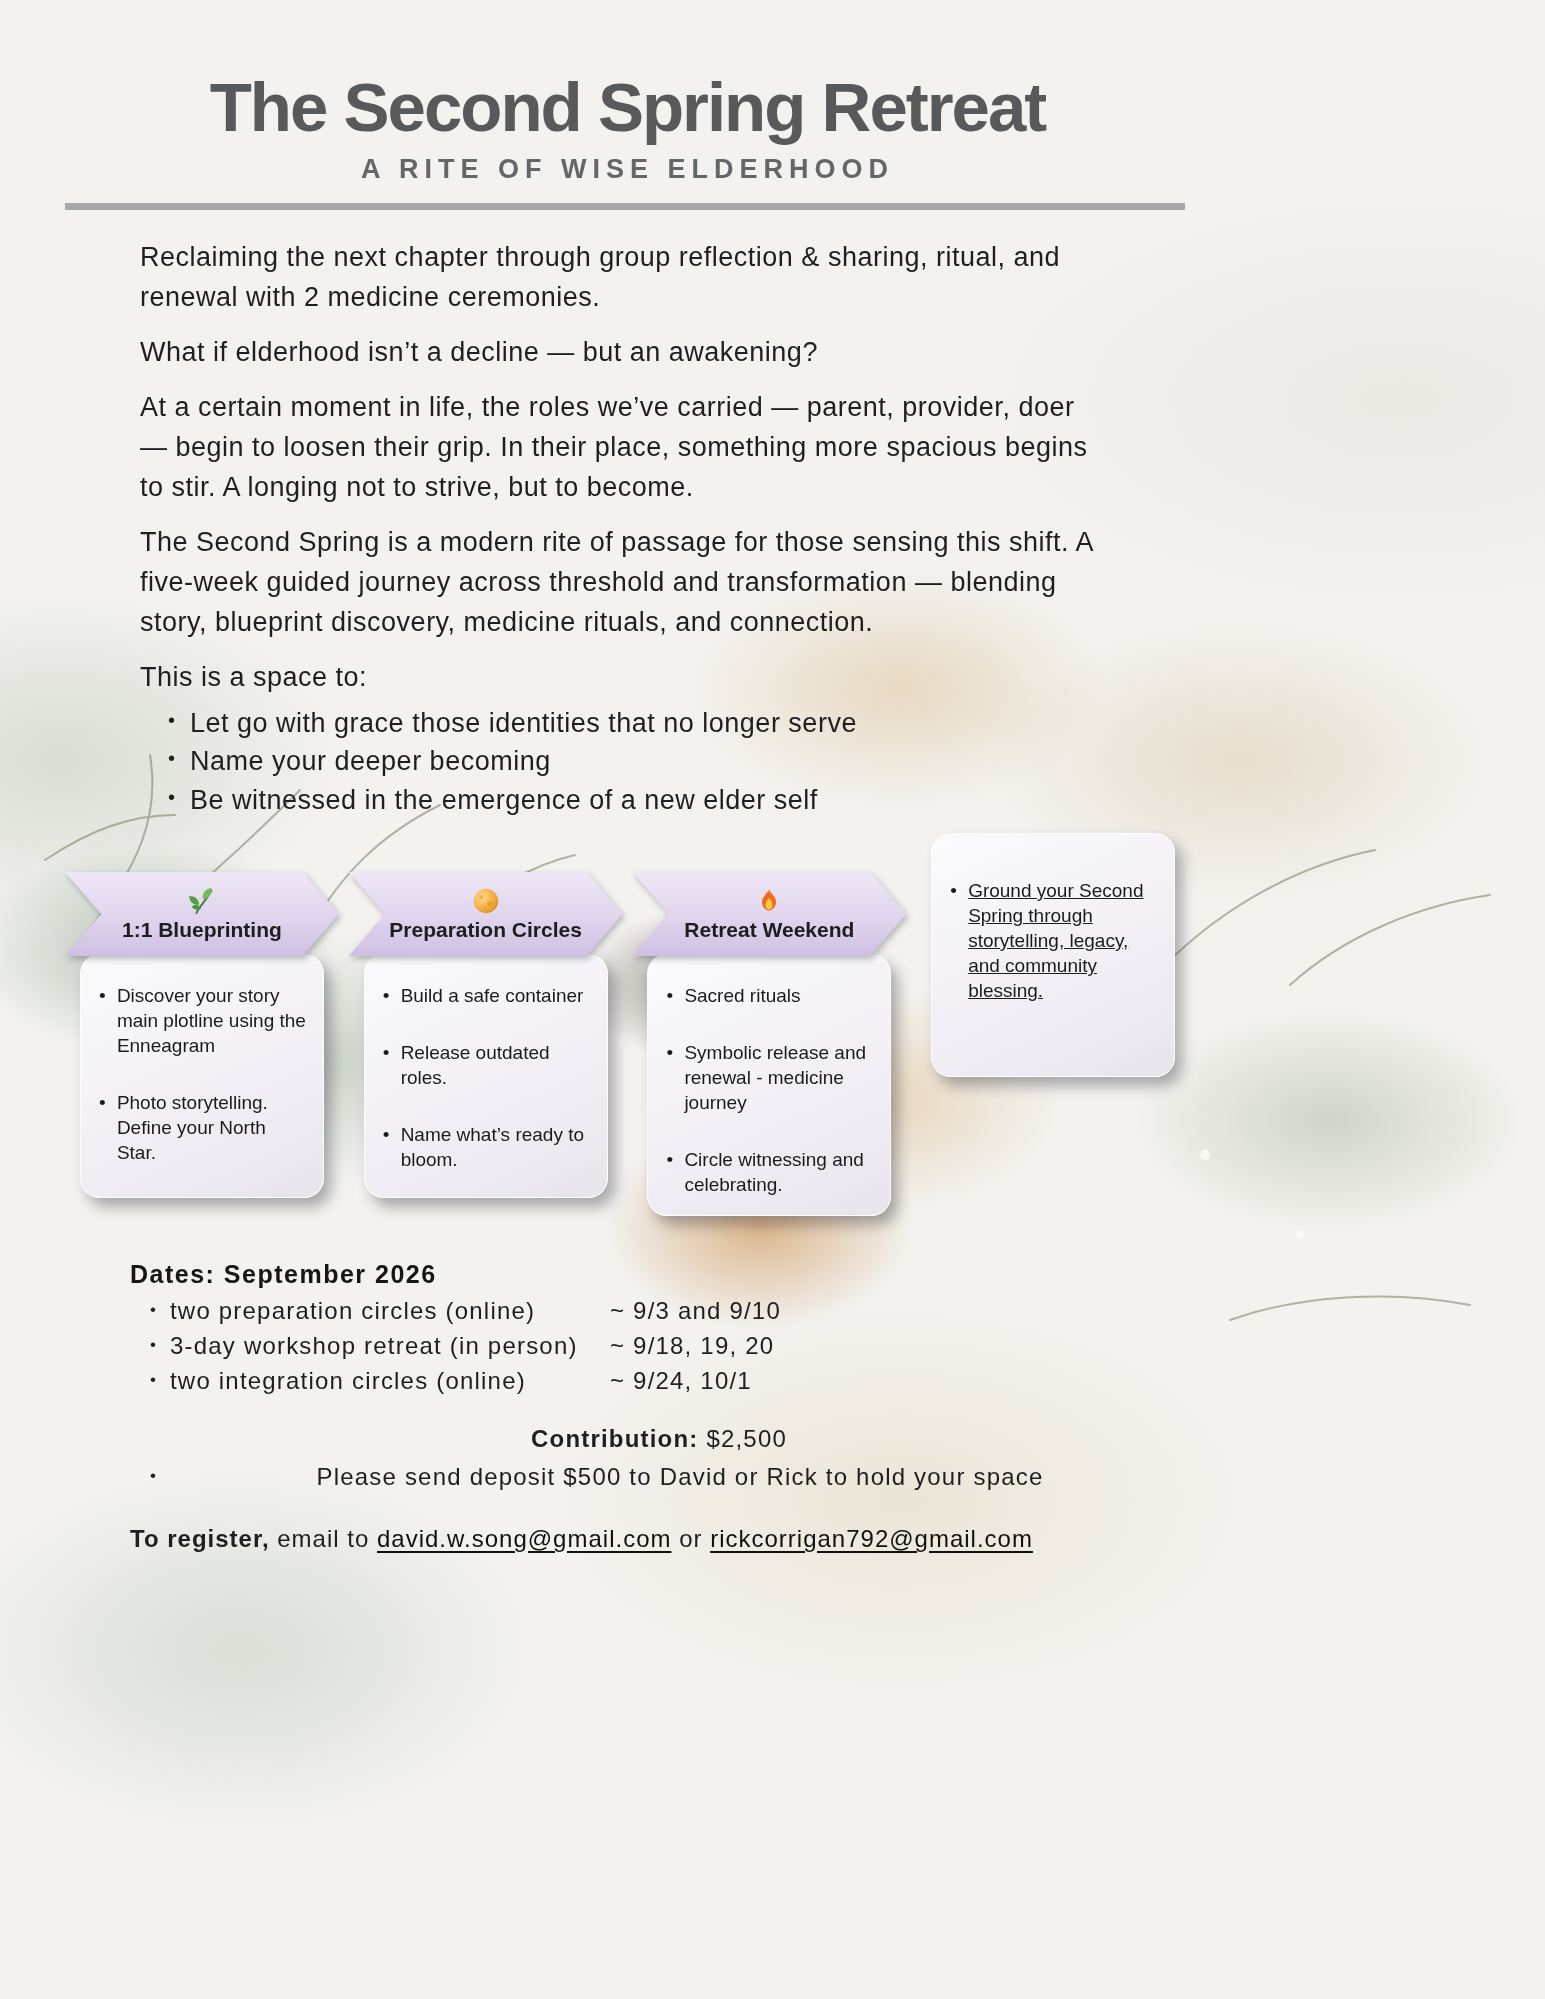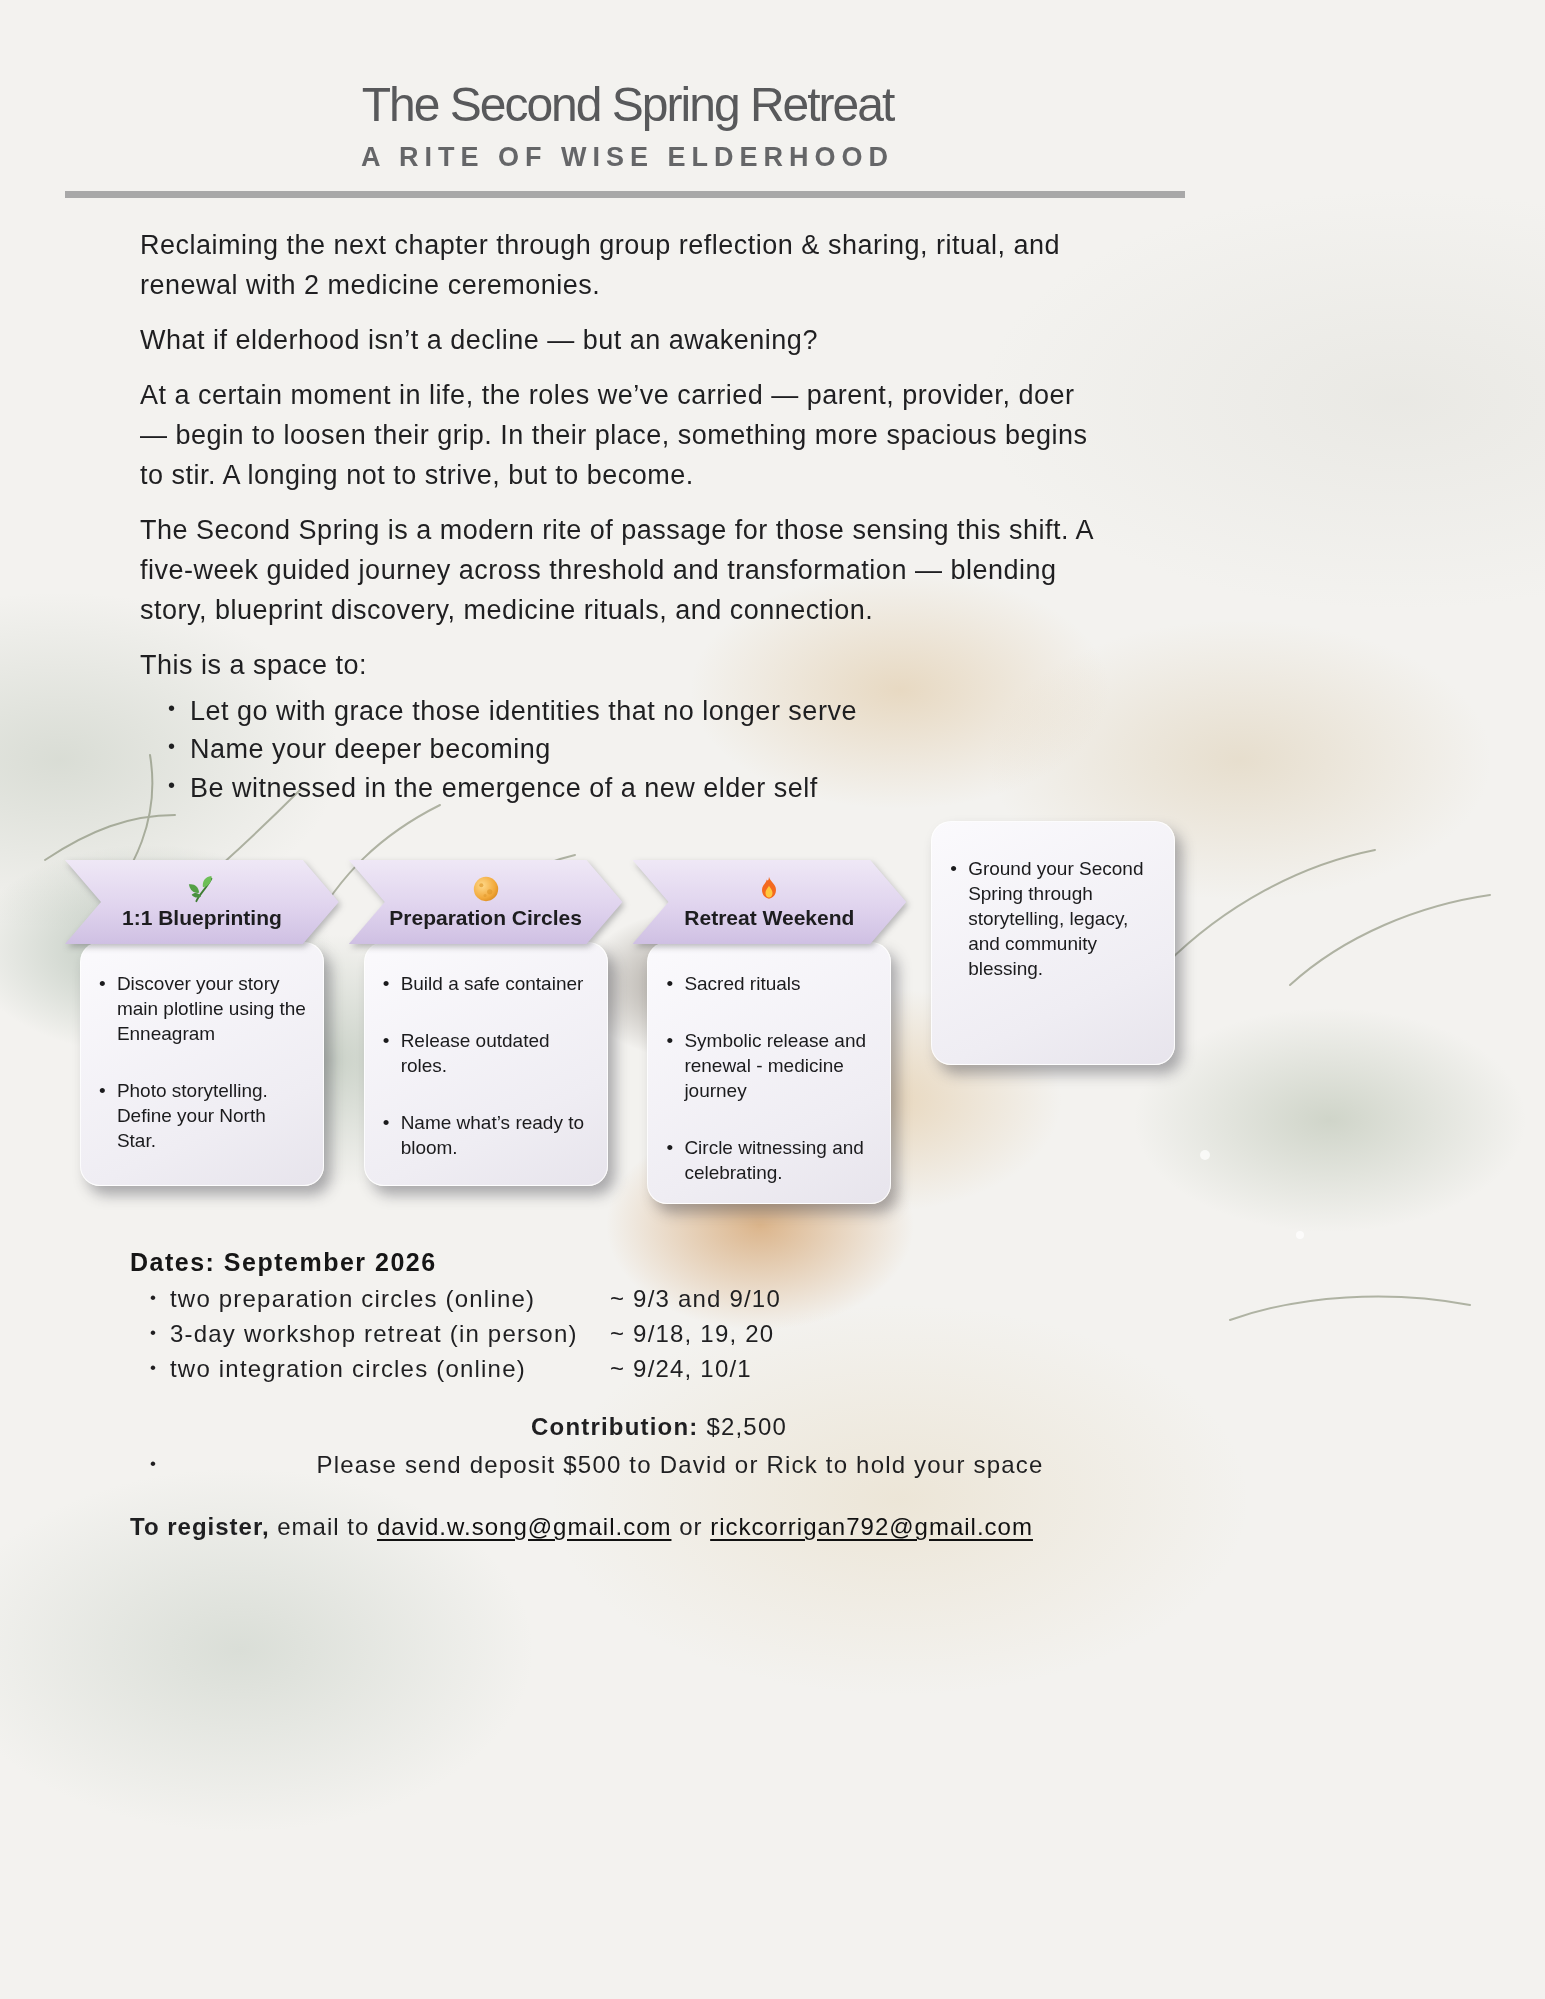--- a/index.html
+++ b/index.html
@@ -25,22 +25,22 @@
       radial-gradient(500px 280px at 900px 1500px, rgba(210,180,120,0.20),transparent 70%),
       radial-gradient(400px 240px at 60px 760px,   rgba(150,165,145,0.28),transparent 70%),
       radial-gradient(600px 300px at 1400px 400px, rgba(200,200,190,0.22),transparent 70%),
       #f3f2ef;
   }
   .bg-strokes { position:absolute; inset:0; z-index:0; pointer-events:none; }
   .content { position:relative; z-index:1; padding:68px 0 0 65px; width:1125px; }
 
   
   .title {
-    margin:12px; text-align:center;
-    font-size:48px; font-weight:normal; letter-spacing:-2px;
+    margin:4px; text-align:center;
+    font-size:69px; font-weight:bold; letter-spacing:-2px;
     color:#58595b; line-height:1.05;
   }
   .subtitle {
     margin-top:10px; text-align:center;
     font-size:27px; font-weight:bold; letter-spacing:6px;
     color:#656668;
   }
   .rule { margin-top:18px; height:7px; background:#a8a8a8; width:1120px; }
 
   
@@ -208,21 +208,21 @@
           <ul class="card-bullets">
             <li>Sacred rituals</li>
             <li>Symbolic release and renewal - medicine journey</li>
             <li>Circle witnessing and celebrating.</li>
           </ul>
         </div>
       </div>
 
       <div class="phase">
         <div class="phase-card">
-          <ul class="card-bullets" style="margin-top:6px;">
+          <ul class="card-bullets" style="margin-top:16px;text-decoration:underline;">
             <li>Ground your Second Spring through storytelling, legacy, and community blessing.</li>
           </ul>
         </div>
       </div>
 
     </section>
 
     <section class="dates">
       <h2 class="dates-heading">Dates: September 2026</h2>
       <ul class="date-list">

